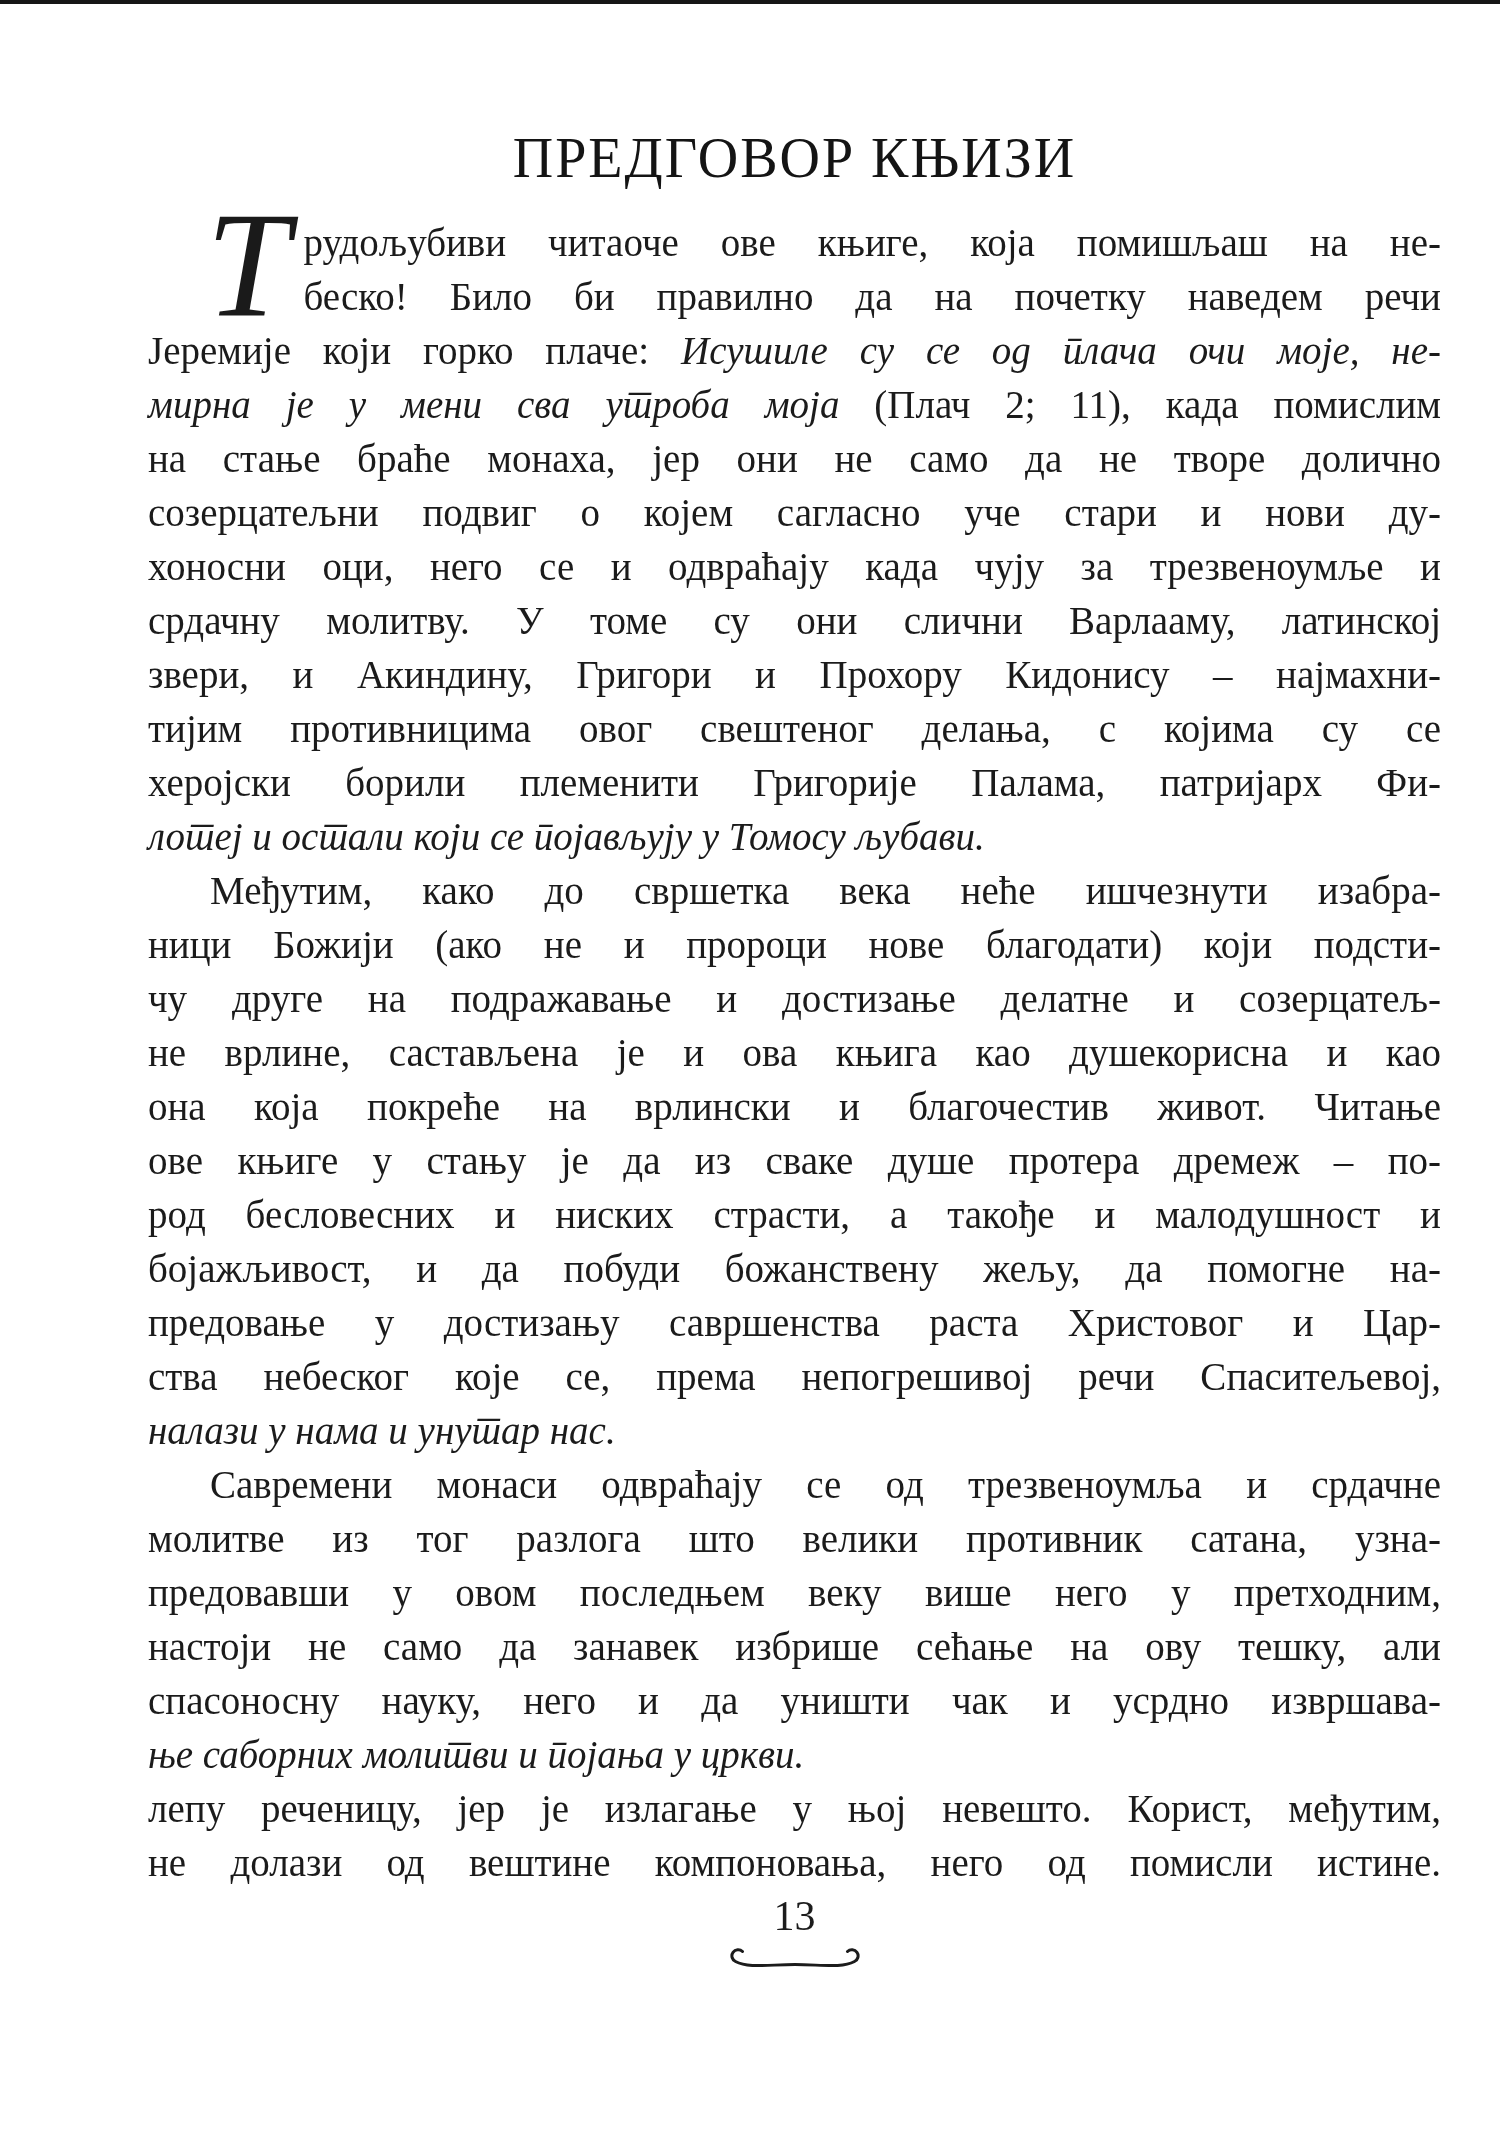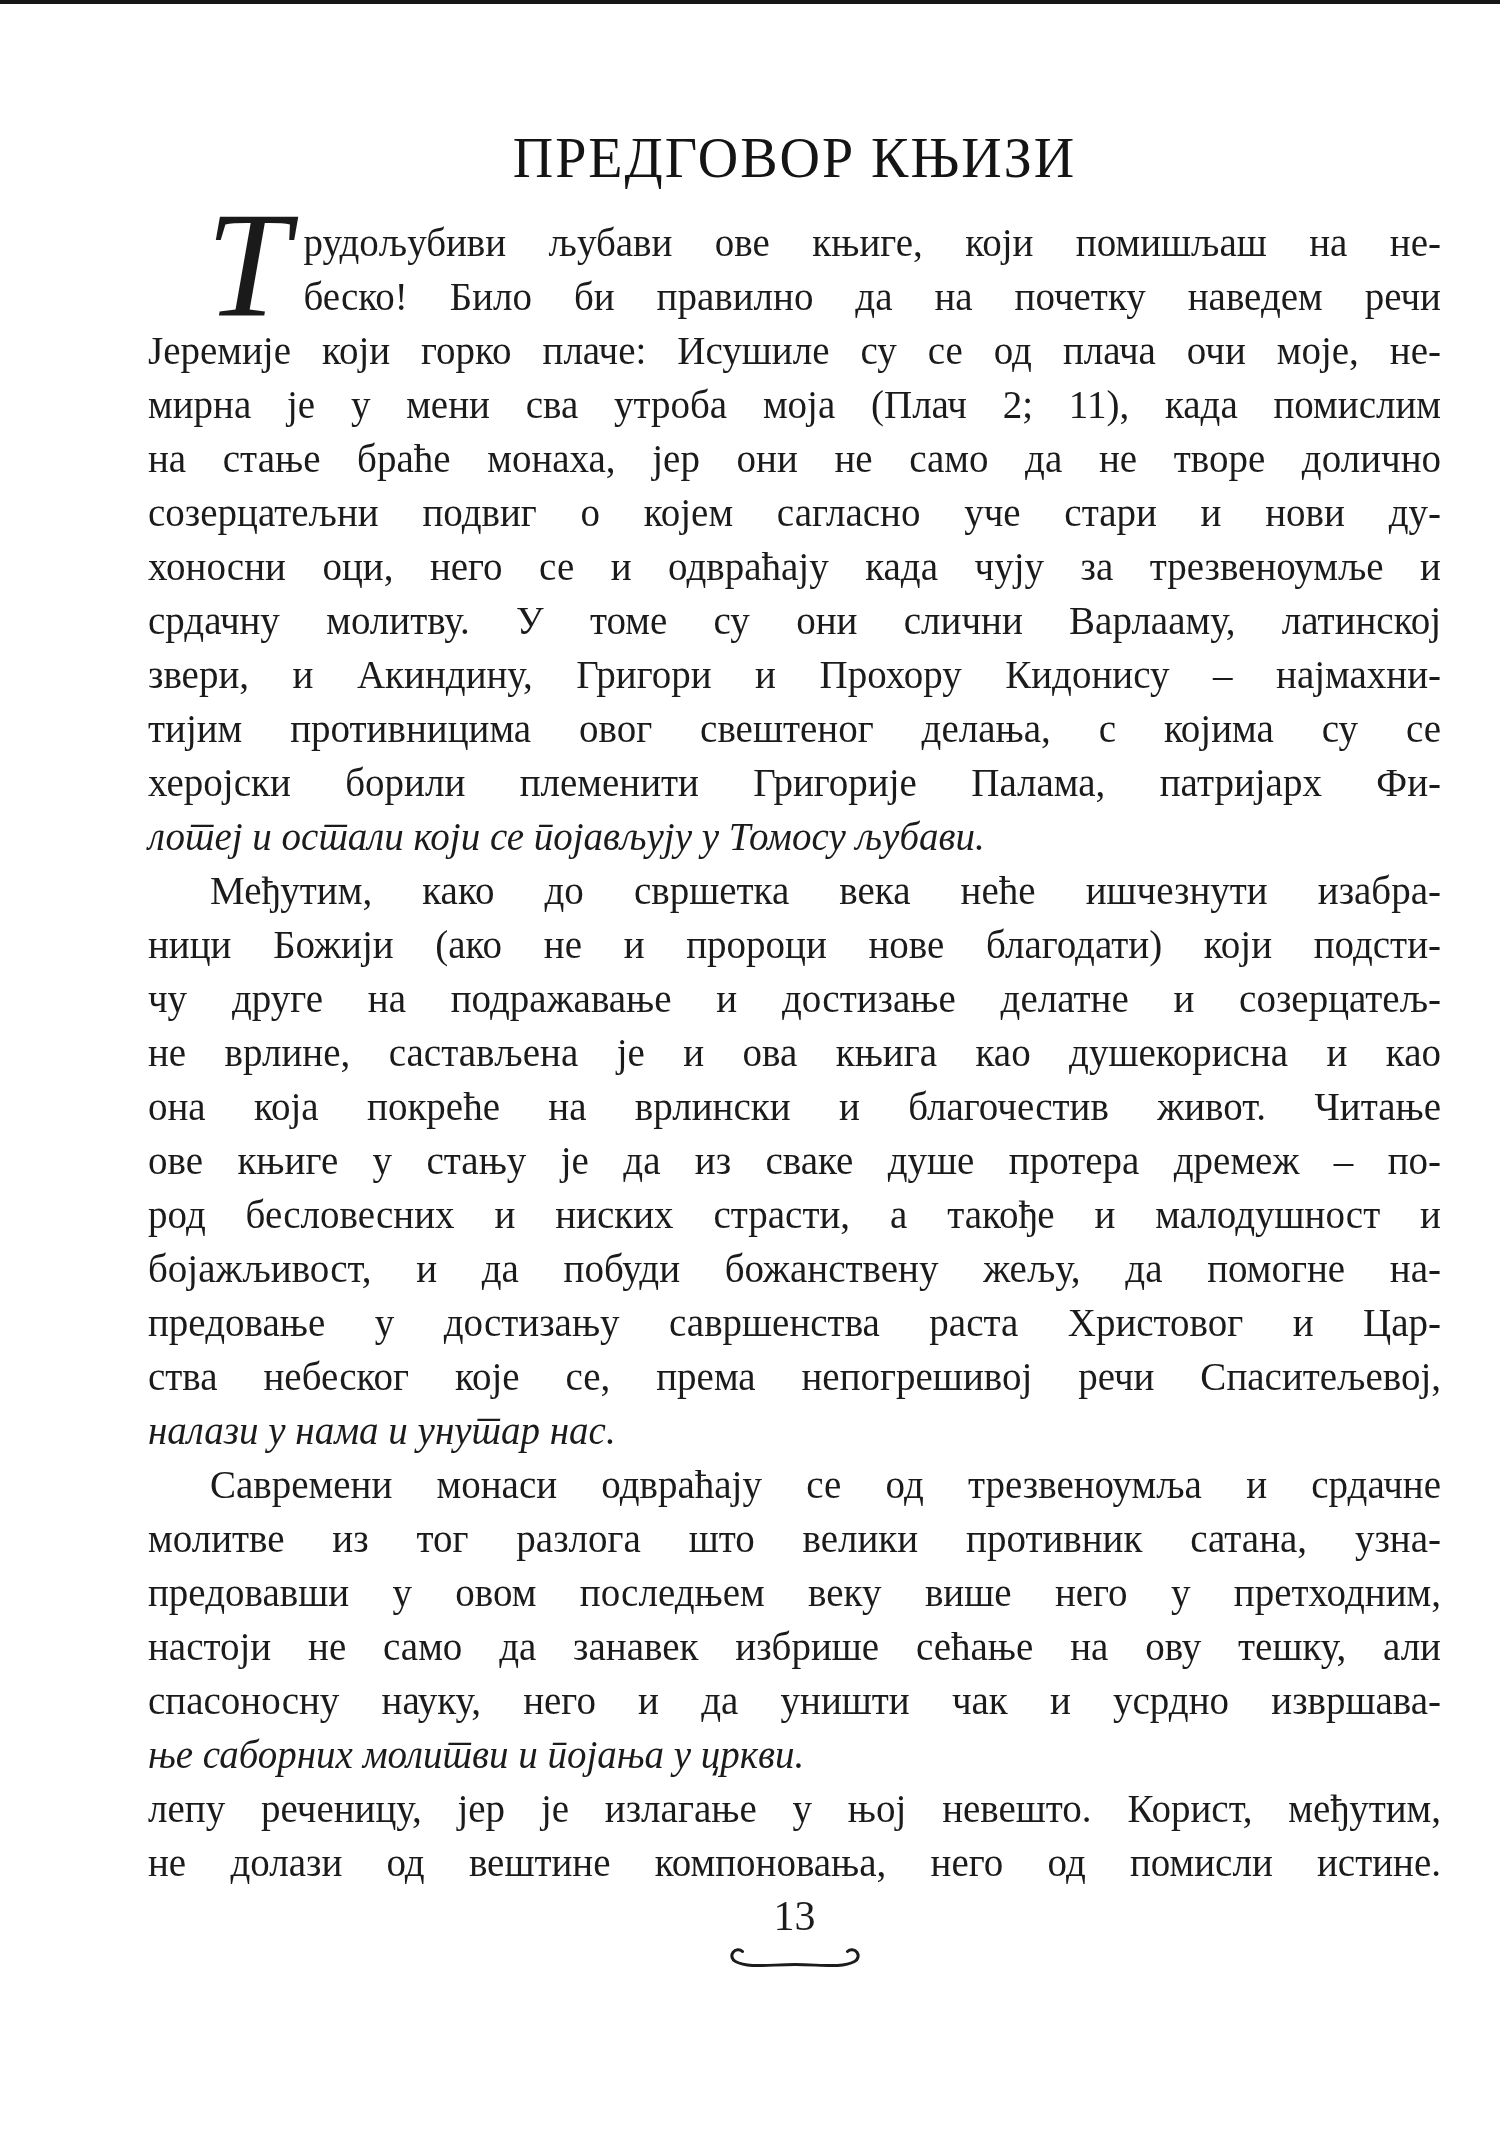--- a/index.html
+++ b/index.html
@@ -38,21 +38,21 @@
     text-align-last:justify;
     height:54px;
   }
   .line.lastline {
     text-align-last:left;
     font-style:italic;
   }
   .line.indent {
     text-indent:62px;
   }
-  .ital { }
+  .ital { font-style:italic; }
   .dropcap {
     float:left;
     font-style:italic;
     font-size:150px;
     line-height:96px;
     height:108px;
     margin:0 14px 0 58px;
     color:#1a1a1a;
   }
   .footer {
@@ -73,21 +73,21 @@
 <div class="scan-edge"></div>
 
 <div class="page">
 
   <h1 class="title">ПРЕДГОВОР КЊИЗИ</h1>
 
   <div class="bodytext">
 
     <div class="para">
       <span class="dropcap">Т</span>
-      <div class="line">рудољубиви љубави ове књиге, који помишљаш на не-</div>
+      <div class="line">рудољубиви читаоче ове књиге, која помишљаш на не-</div>
       <div class="line">беско! Било би правилно да на почетку наведем речи</div>
       <div class="line"><span>Јеремије који горко плаче: </span><span class="ital">Исушиле су се од плача очи моје, не-</span></div>
       <div class="line"><span class="ital">мирна је у мени сва утроба моја</span><span> (Плач 2; 11), када помислим</span></div>
       <div class="line">на стање браће монаха, јер они не само да не творе долично</div>
       <div class="line">созерцатељни подвиг о којем сагласно уче стари и нови ду-</div>
       <div class="line">хоносни оци, него се и одвраћају када чују за трезвеноумље и</div>
       <div class="line">срдачну молитву. У томе су они слични Варлааму, латинској</div>
       <div class="line">звери, и Акиндину, Григори и Прохору Кидонису – најмахни-</div>
       <div class="line">тијим противницима овог свештеног делања, с којима су се</div>
       <div class="line">херојски борили племенити Григорије Палама, патријарх Фи-</div>

